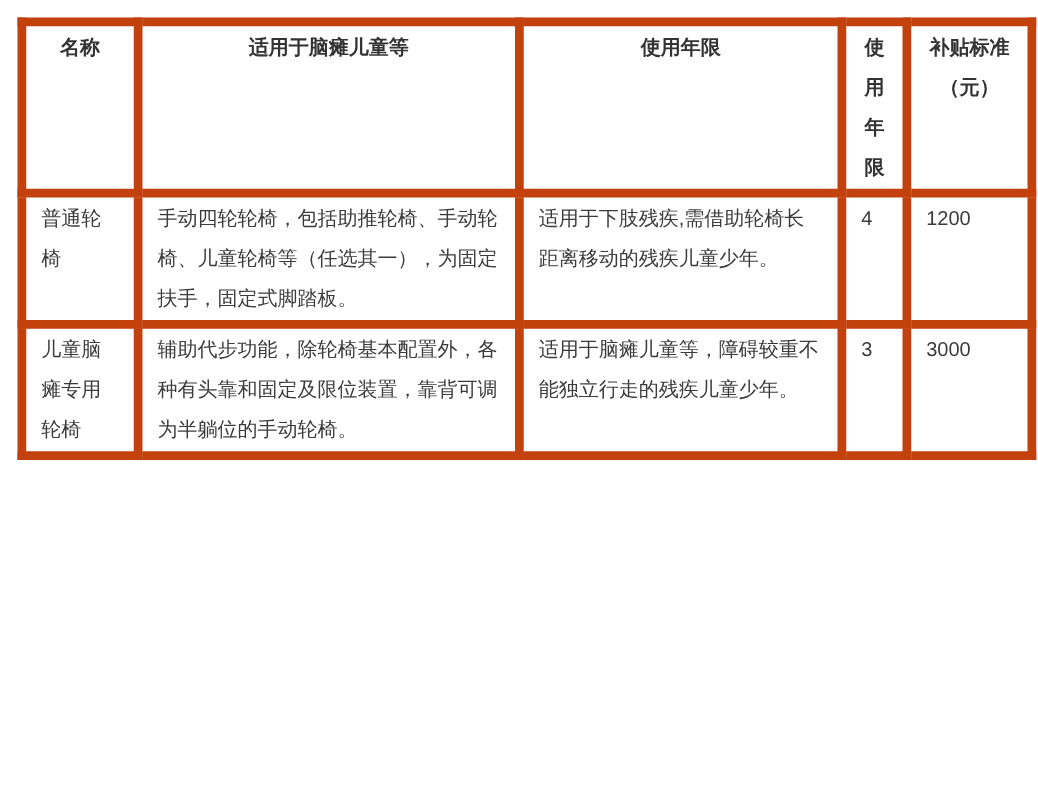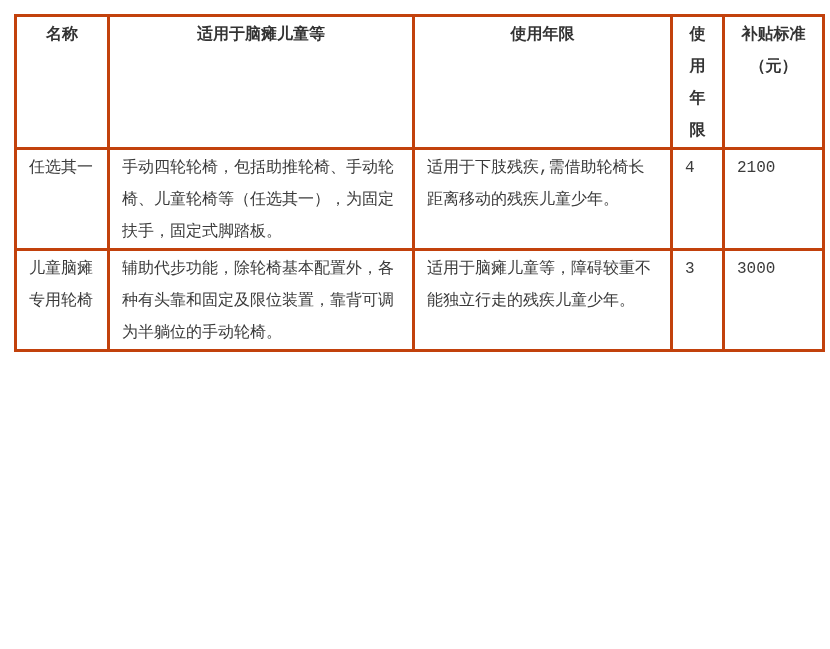--- a/index.html
+++ b/index.html
@@ -18,30 +18,29 @@
     padding: 14px 0 0 14px;
   }
   table.subsidy {
     border-collapse: collapse;
     table-layout: fixed;
     width: 808px;
     background: #ffffff;
   }
   table.subsidy th,
   table.subsidy td {
-    border: 3px solid #c2410c;
+    border: 7px solid #c2410c;
     vertical-align: top;
     font-size: 16px;
     line-height: 32px;
     color: #3b3b3b;
     padding: 2px 12px 0 12px;
     box-sizing: border-box;
     word-break: break-all;
     overflow: hidden;
-    font-family: Liberation Mono, monospace;
   }
   table.subsidy th {
     font-weight: bold;
     color: #333333;
   }
   .col-name     { width: 93px;  }
   .col-desc     { width: 305px; }
   .col-target   { width: 258px; }
   .col-years    { width: 52px;  }
   .col-subsidy  { width: 100px; }
@@ -70,25 +69,25 @@
       <tr class="row-header">
         <th class="cell-name">名称</th>
         <th class="cell-desc">适用于脑瘫儿童等</th>
         <th class="cell-target">使用年限</th>
         <th class="cell-years">使用年限</th>
         <th class="cell-subsidy">补贴标准（元）</th>
       </tr>
     </thead>
     <tbody>
       <tr class="row-0">
-        <td class="cell-name">任选其一</td>
+        <td class="cell-name">普通轮椅</td>
         <td class="cell-desc">手动四轮轮椅，包括助推轮椅、手动轮椅、儿童轮椅等（任选其一），为固定扶手，固定式脚踏板。</td>
         <td class="cell-target">适用于下肢残疾,需借助轮椅长距离移动的残疾儿童少年。</td>
         <td class="cell-years">4</td>
-        <td class="cell-subsidy">2100</td>
+        <td class="cell-subsidy">1200</td>
       </tr>
       <tr class="row-4">
         <td class="cell-name">儿童脑瘫专用轮椅</td>
         <td class="cell-desc">辅助代步功能，除轮椅基本配置外，各种有头靠和固定及限位装置，靠背可调为半躺位的手动轮椅。</td>
         <td class="cell-target">适用于脑瘫儿童等，障碍较重不能独立行走的残疾儿童少年。</td>
         <td class="cell-years">3</td>
         <td class="cell-subsidy">3000</td>
       </tr>
     </tbody>
   </table>

